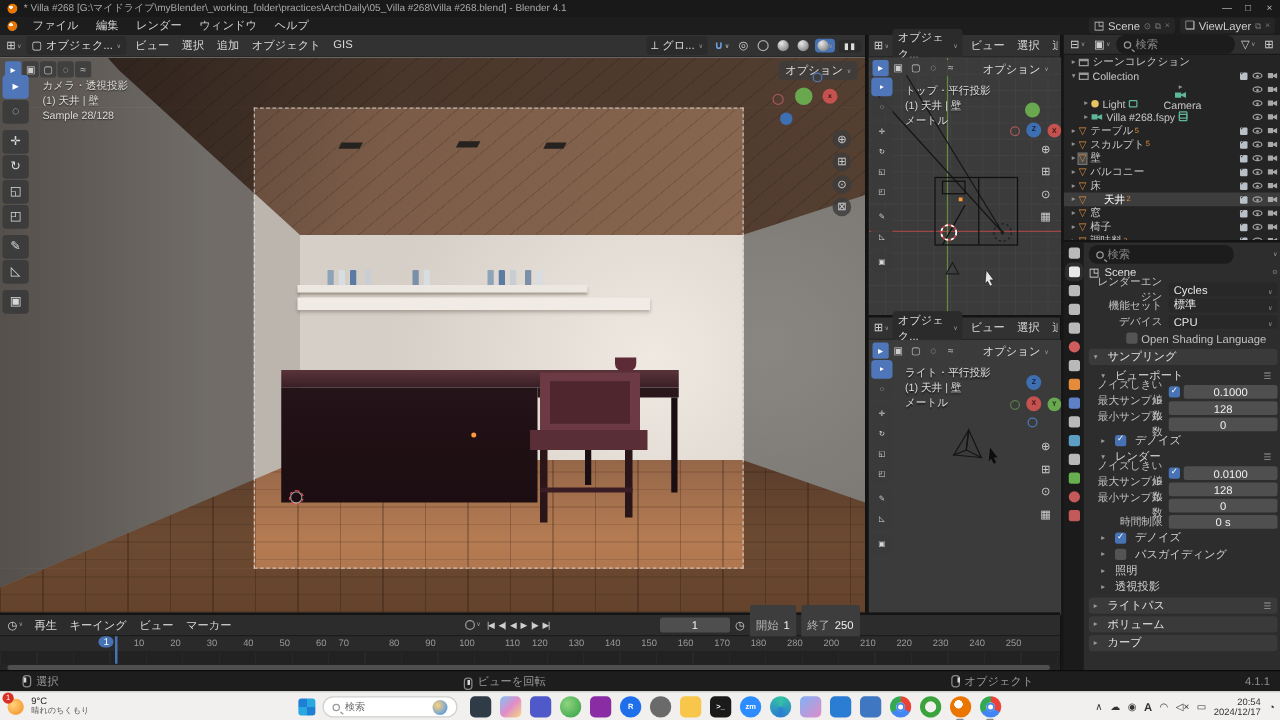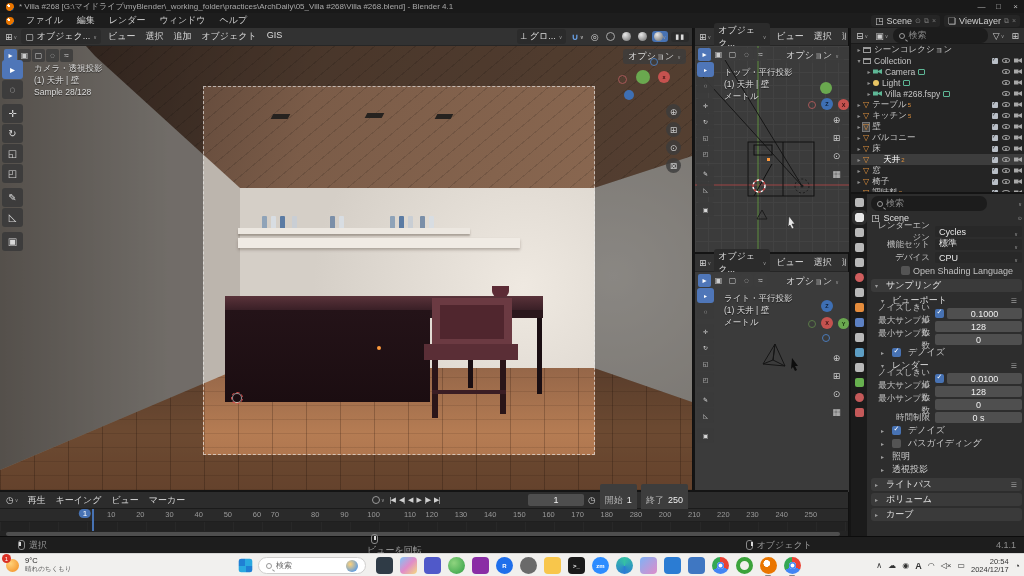--- a/index.html
+++ b/index.html
@@ -463,21 +463,21 @@
         <div class="orow" style="padding-left: 4px;">
           <span class="arrow">▾</span>
           <span class="coll-i"></span>
           <span style="margin-left: 3px; white-space: nowrap;">Collection</span>
           <span class="obtns">
             <span class="ocb"></span>
             <span class="oeye"></span>
             <span class="ocam"></span>
           </span>
         </div>
-        <div class="orow" style="padding-left: 14px;">
+        <div class="orow" style="padding-left: 14px; flex-direction: column;">
           <span class="arrow">▸</span>
           <span class="cam-i"></span>
           <span style="margin-left: 3px; white-space: nowrap;">Camera</span>
           <span class="chip-g"></span>
           <span class="obtns">
             <span class="oeye"></span>
             <span class="ocam"></span>
           </span>
         </div>
         <div class="orow" style="padding-left: 14px;">
@@ -507,21 +507,21 @@
           <span class="cnt">5</span>
           <span class="obtns">
             <span class="ocb"></span>
             <span class="oeye"></span>
             <span class="ocam"></span>
           </span>
         </div>
         <div class="orow" style="padding-left: 4px;">
           <span class="arrow">▸</span>
           <span class="mesh-t">▽</span>
-          <span style="margin-left: 3px; white-space: nowrap;">キッチン</span>
+          <span style="margin-left: 3px; white-space: nowrap;">スカルプト</span>
           <span class="cnt">5</span>
           <span class="obtns">
             <span class="ocb"></span>
             <span class="oeye"></span>
             <span class="ocam"></span>
           </span>
         </div>
         <div class="orow" style="padding-left: 4px;">
           <span class="arrow">▸</span>
           <span class="mesh-t boxed">▽</span>
@@ -815,21 +815,21 @@
   </div>
 
   <div class="abs statusbar">
     <span id="sb-hints" style="display:flex;align-items:center;width:100%">
         <span style="display: flex; align-items: center; margin-left: 14px;">
           <span class="mouse">
             <i style="left: 0px;"></i>
           </span>
           <span>選択</span>
         </span>
-        <span style="display: flex; align-items: flex-start; margin-left: 320px; flex-direction: column;">
+        <span style="display: flex; align-items: flex-end; margin-left: 320px;">
           <span class="mouse">
             <i style="left: 2px;"></i>
           </span>
           <span>ビューを回転</span>
         </span>
         <span style="display: flex; align-items: center; margin-left: 320px;">
           <span class="mouse">
             <i style="left: 4px;"></i>
           </span>
           <span>オブジェクト</span>

